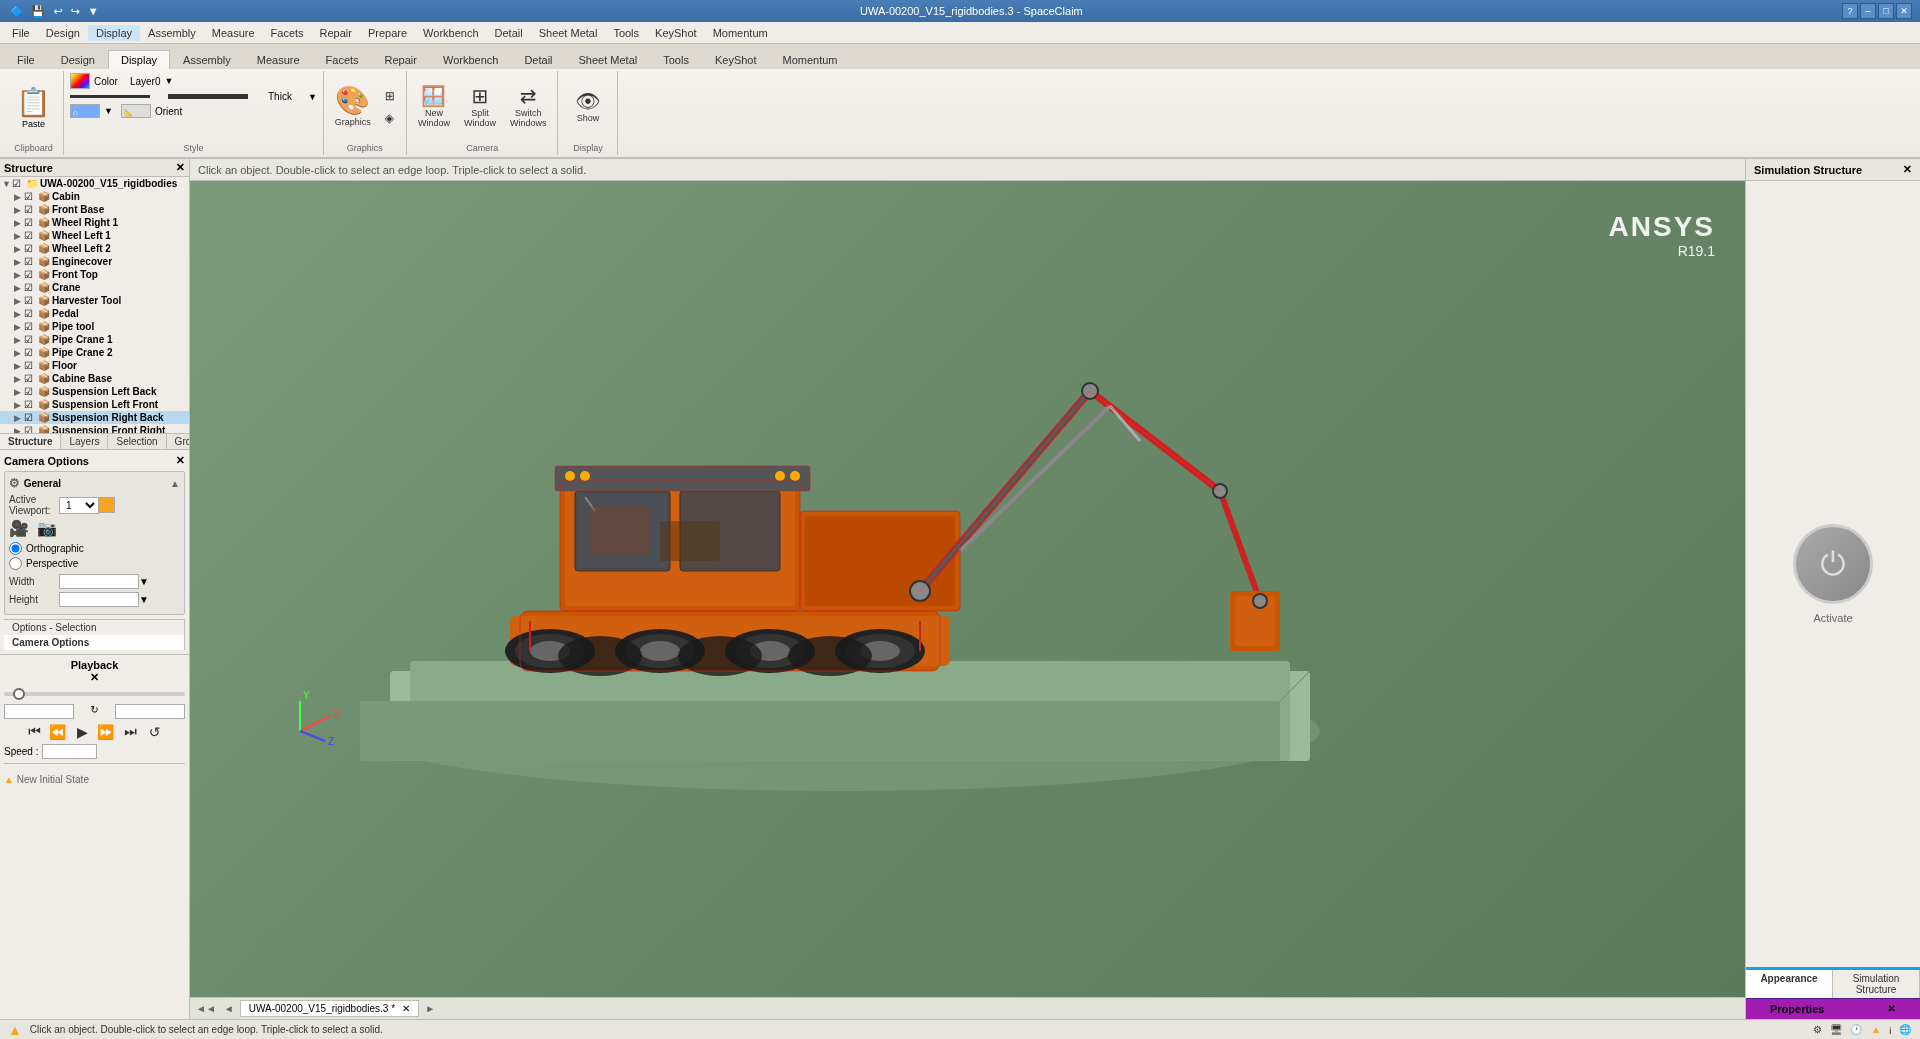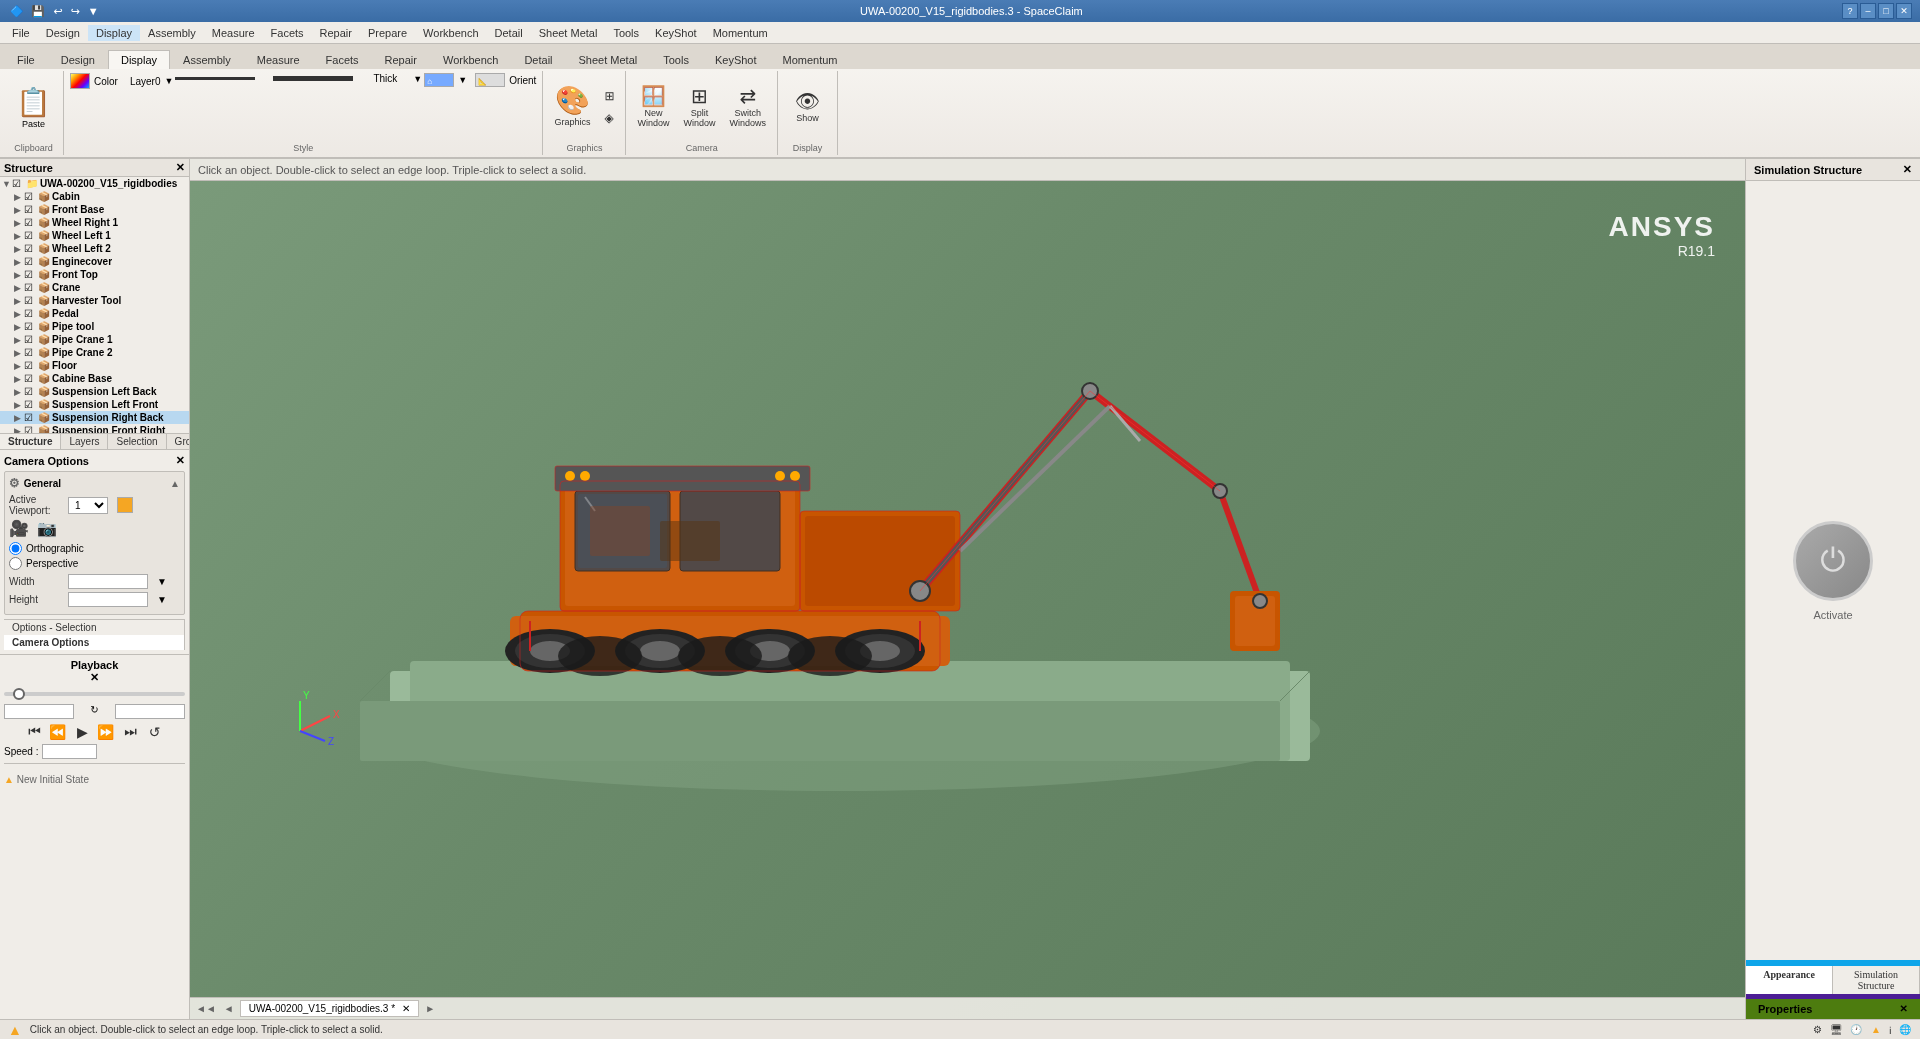--- a/index.html
+++ b/index.html
@@ -238,21 +238,21 @@
       font-size: 10px;
       font-weight: bold;
       margin-bottom: 4px;
     }
     .gear-icon { color: #666; font-size: 12px; }
     .expand-btn { color: #666; font-size: 10px; cursor: pointer; margin-left: auto; }
     .field-row {
       display: flex;
       align-items: center;
       margin-bottom: 3px;
-      gap: 9px;
+      gap: 0;
     }
     .field-label { font-size: 10px; width: 50px; color: #333; }
     .field-input {
       border: 1px solid #aaa;
       background: white;
       padding: 1px 4px;
       font-size: 10px;
       width: 80px;
     }
     .field-dropdown { font-size: 10px; cursor: pointer; }
@@ -458,37 +458,36 @@
     .activate-circle .power-icon {
       color: #ddd;
       font-size: 32px;
     }
     .activate-label {
       font-size: 11px;
       color: #666;
     }
     #sim-panel-tabs {
       display: flex;
-      border-top: 6px solid #0ea5e9;
-      font-family: Liberation Serif, serif;
+      border-top: 3px solid #0ea5e9;
     }
     .sim-tab {
       flex: 1;
       padding: 3px 4px;
       font-size: 10px;
       cursor: pointer;
       text-align: center;
       border-right: 1px solid #c0bdb8;
       color: #333;
     }
     .sim-tab.active { background: white; font-weight: bold; }
     #properties-panel {
-      background: #4d7c0f;
-      border-top: 5px solid #4c1d95;
-      padding: 4px 12px;
+      background: #a21caf;
+      border-top: 1px solid #4c1d95;
+      padding: 4px 24px;
       font-size: 11px;
       font-weight: bold;
       display: flex;
       justify-content: space-between;
     }
 
     
     #viewport-bottom {
       position: absolute;
       bottom: 0; left: 0; right: 0;
@@ -589,21 +588,21 @@
       <div class="ribbon-group-content">
         <div class="paste-btn">
           <span style="font-size:28px;">📋</span>
           <span style="font-size:9px;">Paste</span>
         </div>
       </div>
       <span class="ribbon-group-label">Clipboard</span>
     </div>
 
     <div class="ribbon-group" style="min-width:160px;">
-      <div class="ribbon-group-content" style="flex-direction:row; align-items:flex-start; gap:2px; width:100%;">
+      <div class="ribbon-group-content" style="flex-direction:column; align-items:flex-start; gap:2px; width:100%;">
         <div style="display:flex;align-items:center;gap:4px;">
           <div style="width:20px;height:16px;background:linear-gradient(135deg,#ff6,#f90,#f00,#60f,#0af);border:1px solid #aaa;cursor:pointer;"></div>
           <span style="font-size:10px;">Color</span>
           <span style="font-size:10px;margin-left:8px;">Layer0</span>
           <span style="font-size:9px;cursor:pointer;">▼</span>
         </div>
         <div style="display:flex;align-items:center;gap:16px;width:100%;">
           <div style="width:80px;height:3px;background:#333;"></div>
           <div style="width:80px;height:5px;background:#333;margin-left:2px;"></div>
           <span style="font-size:10px;margin-left:4px;">Thick</span>

